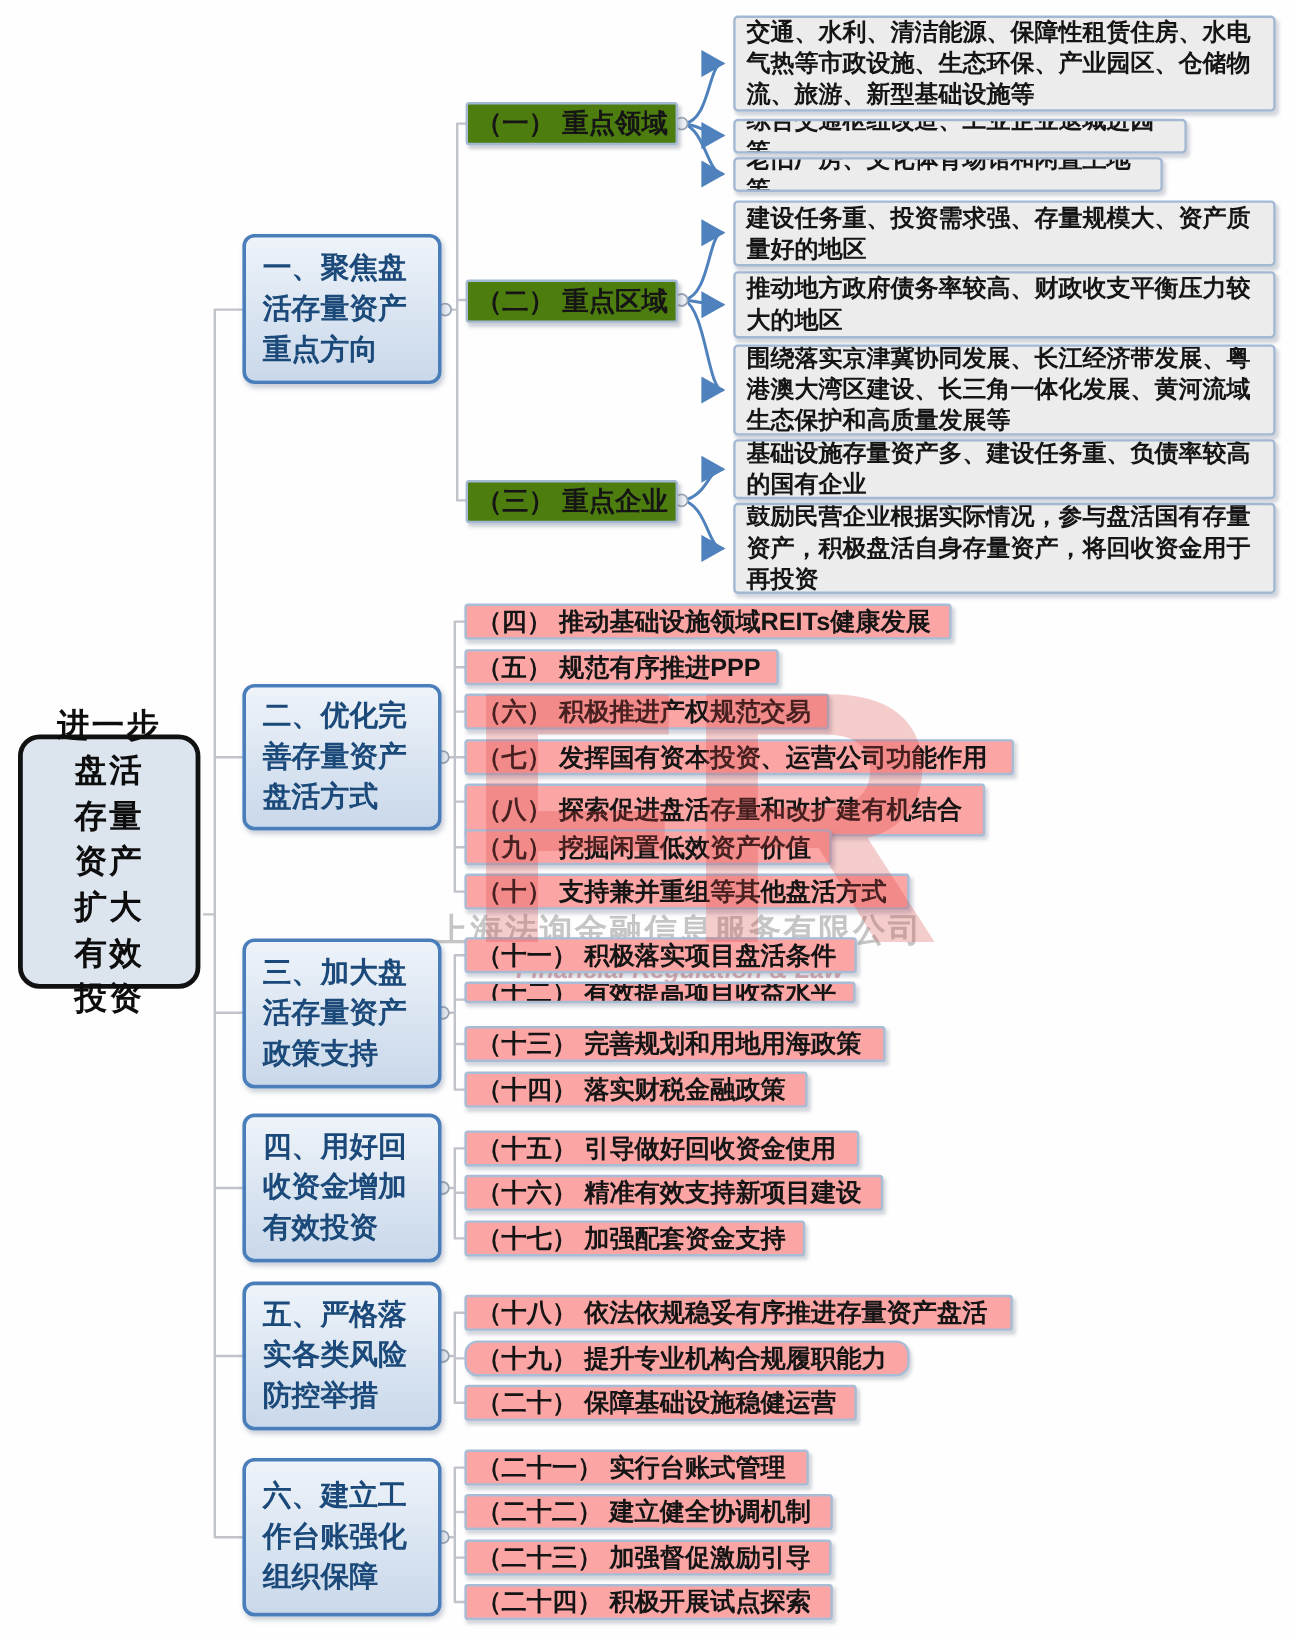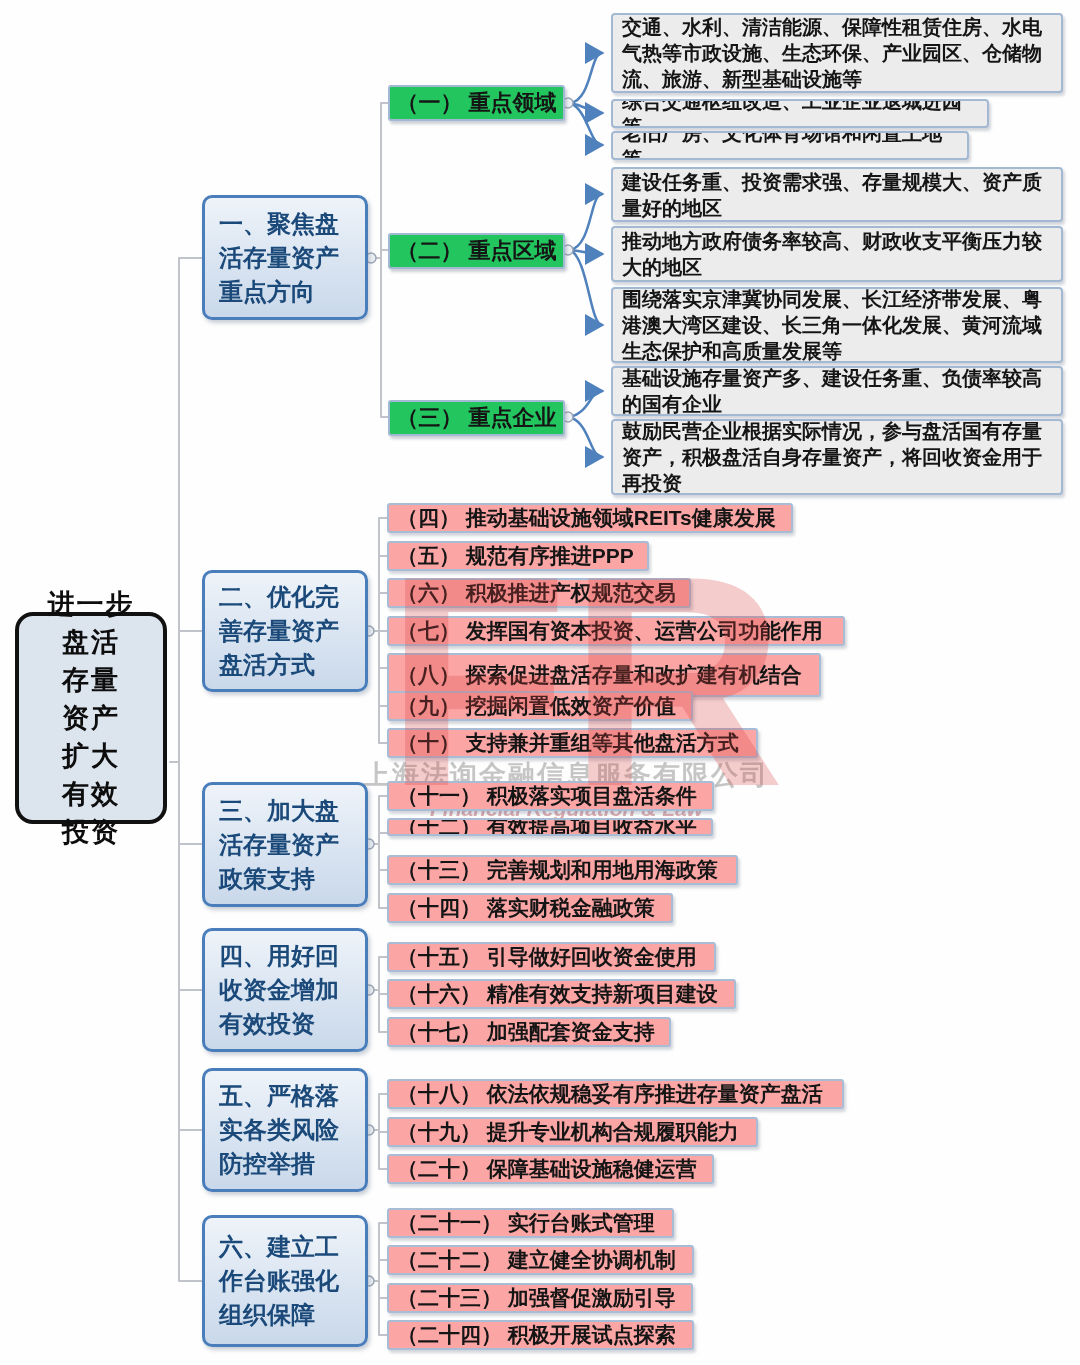--- a/index.html
+++ b/index.html
@@ -15,21 +15,21 @@
     font-size:27px;line-height:38px;letter-spacing:2px;color:#0d0d0d;text-align:center;
   }
   .branchbox{
     background:linear-gradient(180deg,#eef3f9 0%,#d9e4f1 55%,#c9d8ea 100%);
     border:3px solid #4a7ebb;border-radius:10px;color:#1b4a7a;
     font-size:24px;line-height:34px;padding:6px 8px 6px 14px;
     display:flex;align-items:center;word-break:break-all;
     box-shadow:2px 3px 4px rgba(100,115,140,.35);
   }
   .subbox{
-    background:#22c55e;border:2px solid #a3b8d3;border-radius:3px;
+    background:#4d7c0f;border:2px solid #a3b8d3;border-radius:3px;
     font-size:22px;display:flex;align-items:center;justify-content:center;
     box-shadow:2px 3px 3px rgba(110,120,140,.35);white-space:nowrap;overflow:hidden;
   }
   .leafbox{
     background:#ececec;border:2px solid #a3b8d3;border-radius:4px;
     font-size:20px;line-height:26px;padding:1px 9px;
     display:flex;align-items:center;text-align:left;word-break:break-all;
     box-shadow:2px 3px 3px rgba(110,120,140,.3);overflow:hidden;
   }
   .itembox{
@@ -135,21 +135,21 @@
   <div class="node itembox" style="left:387px;top:781px;width:327px;height:30px;">（十一） 积极落实项目盘活条件</div>
   <div class="node itembox" style="left:387px;top:818px;width:326px;height:18px;">（十二） 有效提高项目收益水平</div>
   <div class="node itembox" style="left:387px;top:855px;width:351px;height:30px;">（十三） 完善规划和用地用海政策</div>
   <div class="node itembox" style="left:387px;top:893px;width:286px;height:30px;">（十四） 落实财税金融政策</div>
 
   <div class="node itembox" style="left:387px;top:942px;width:329px;height:30px;">（十五） 引导做好回收资金使用</div>
   <div class="node itembox" style="left:387px;top:979px;width:349px;height:30px;">（十六） 精准有效支持新项目建设</div>
   <div class="node itembox" style="left:387px;top:1017px;width:284px;height:30px;">（十七） 加强配套资金支持</div>
 
   <div class="node itembox" style="left:387px;top:1079px;width:457px;height:30px;">（十八） 依法依规稳妥有序推进存量资产盘活</div>
-  <div class="node itembox" style="left:387px;top:1117px;width:371px;height:30px;">（十九） 提升专业机构合规履职能力</div>
+  <div class="node itembox" style="left:387px;top:1117px;width:371px;height:30px;border-radius:11px;">（十九） 提升专业机构合规履职能力</div>
   <div class="node itembox" style="left:387px;top:1154px;width:327px;height:30px;">（二十） 保障基础设施稳健运营</div>
 
   <div class="node itembox" style="left:387px;top:1208px;width:287px;height:30px;">（二十一） 实行台账式管理</div>
   <div class="node itembox" style="left:387px;top:1245px;width:307px;height:30px;">（二十二） 建立健全协调机制</div>
   <div class="node itembox" style="left:387px;top:1283px;width:306px;height:30px;">（二十三） 加强督促激励引导</div>
   <div class="node itembox" style="left:387px;top:1320px;width:307px;height:30px;">（二十四） 积极开展试点探索</div>
 
   <svg class="wm-logo" width="1080" height="1365" viewBox="0 0 1080 1365">
     <text x="385" y="785" font-size="300" font-weight="bold" textLength="400" lengthAdjust="spacingAndGlyphs" fill="#d84040" opacity="0.26" style="font-family:'Liberation Sans',sans-serif;">FR</text>
   </svg>

